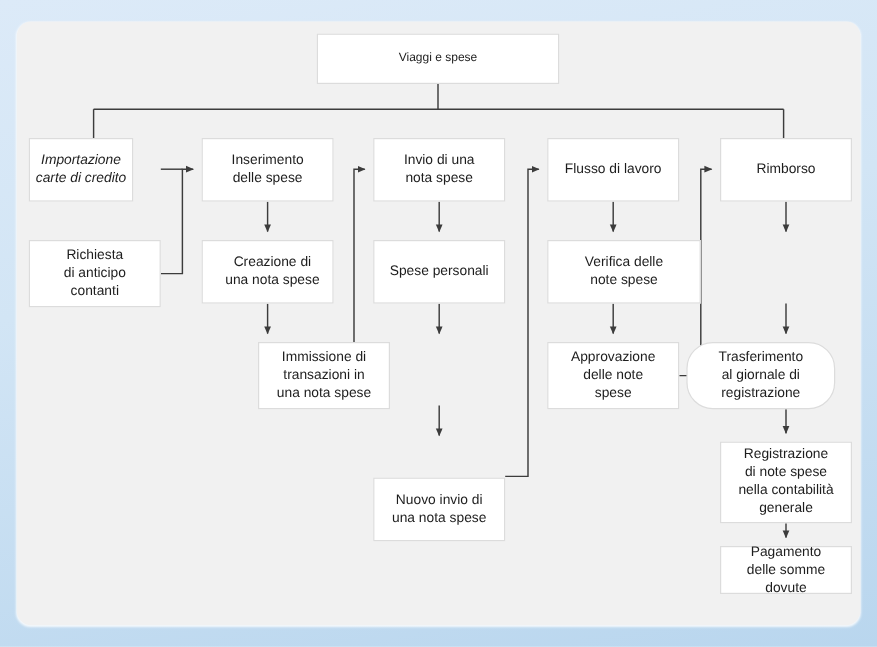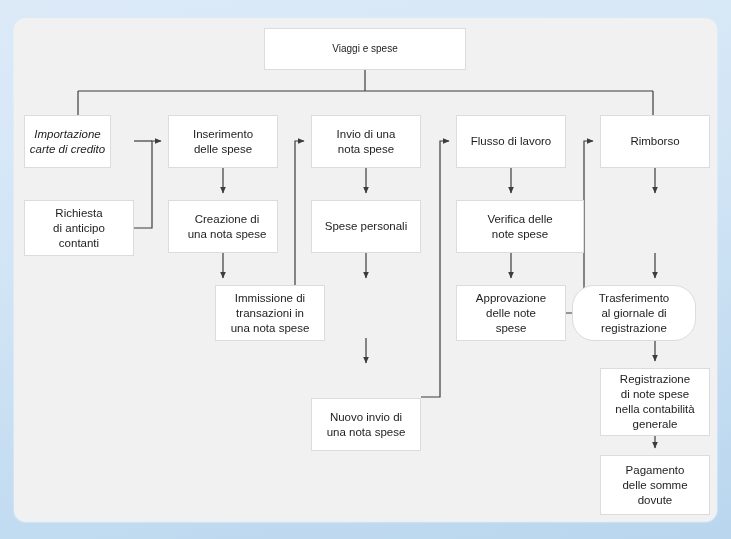--- a/index.html
+++ b/index.html
@@ -148,16 +148,16 @@
 
   <div class="node" style="left:572px; top:285px; width:124px; height:56px;border-radius:22px;">Trasferimento
 al giornale di
 registrazione</div>
 
   <div class="node" style="left:600px; top:368px; width:110px; height:68px;">Registrazione
 di note spese
 nella contabilità
 generale</div>
 
-  <div class="node" style="left:600px; top:455px; width:110px; height:60px;">Pagamento
+  <div class="node" style="left:600px; top:455px; width:110px; height:40px;">Pagamento
 delle somme
 dovute</div>
 </div>
 
 </body></html>

